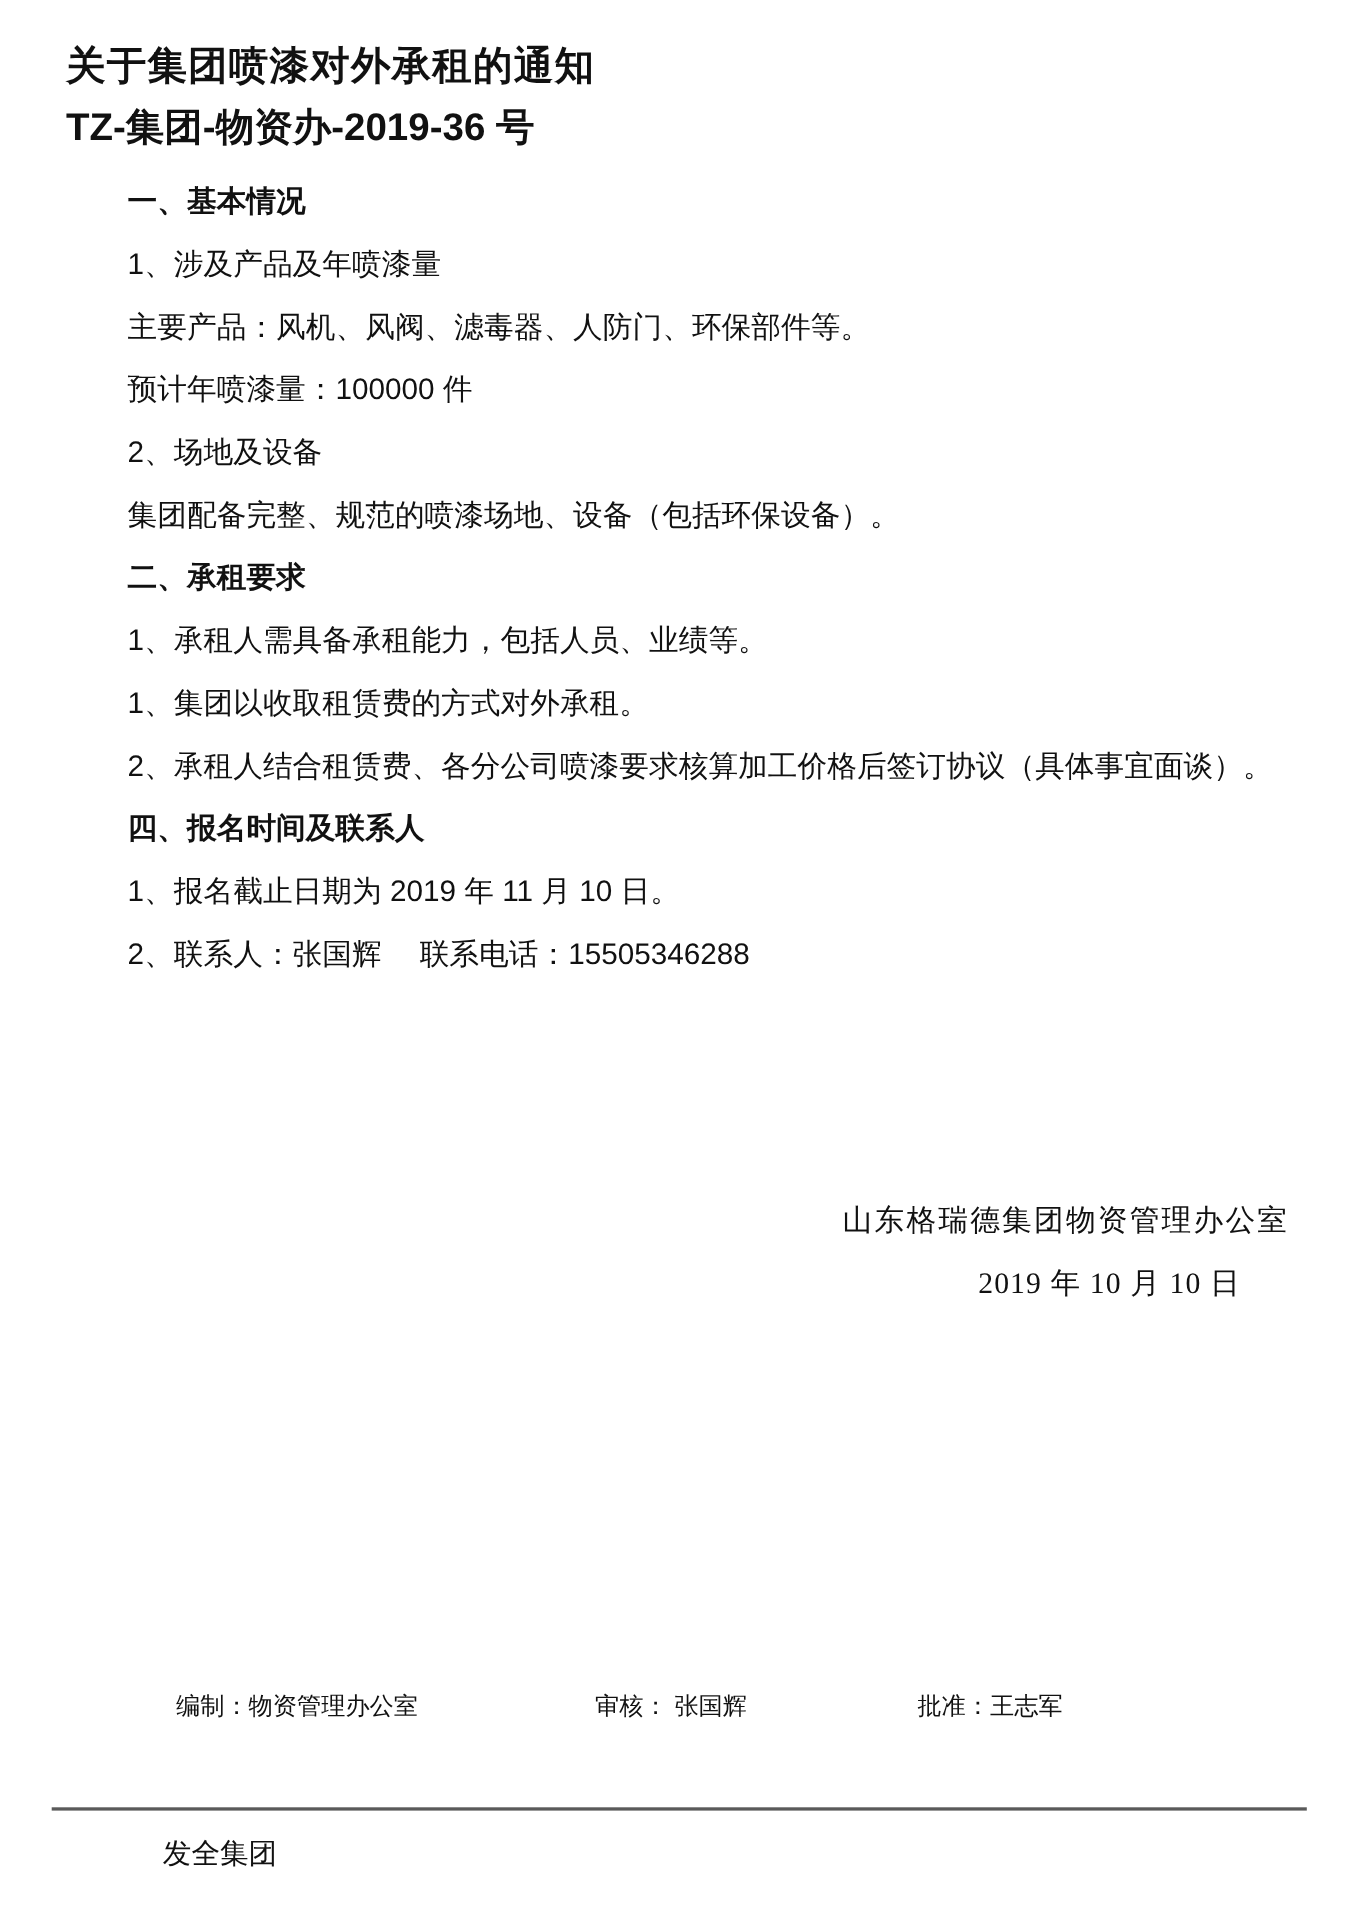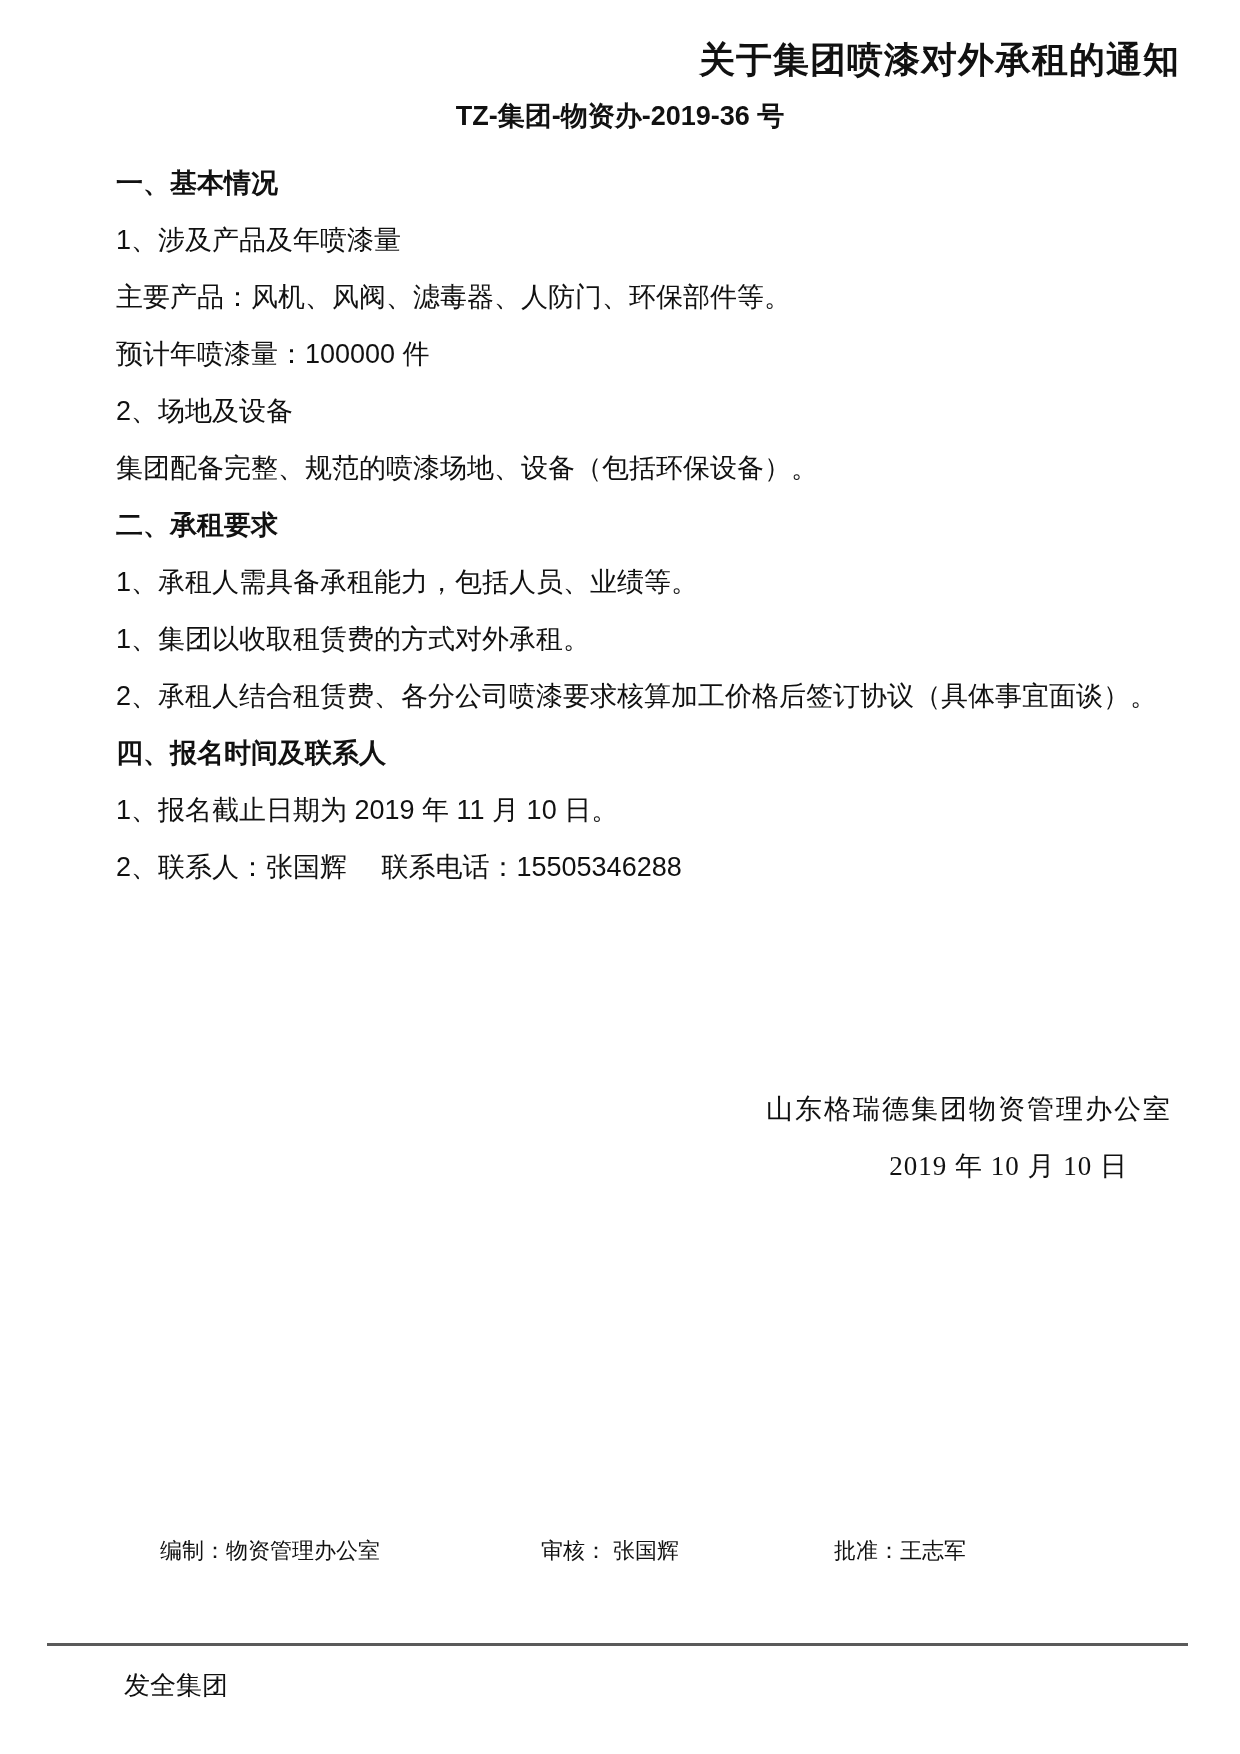--- a/index.html
+++ b/index.html
@@ -8,30 +8,29 @@
     width: 1240px;
     height: 1754px;
     margin: 0 auto;
     background: #ffffff;
     color: #111111;
     font-family: "Liberation Sans", sans-serif;
     overflow: hidden;
   }
   .doc-title {
     margin: 38px 60px 0 60px;
-    text-align: right;
+    text-align: left;
     font-size: 36px;
     line-height: 43px;
     font-weight: bold;
     letter-spacing: 1px;
   }
   .doc-number {
     margin: 18px 60px 0 60px;
-    text-align: center;
-    font-size: 27px;
+    font-size: 35px;
     line-height: 34px;
     font-weight: bold;
   }
   .body-text {
     margin: 22px 55px 0 62px;
     font-size: 27px;
     line-height: 57px;
     text-align: justify;
   }
   .body-text p {
@@ -74,21 +73,21 @@
     position: absolute;
     top: 1643px;
     left: 47px;
     width: 1141px;
     height: 3px;
     background: #5a5a5a;
   }
   .distribution {
     position: absolute;
     top: 1668px;
-    left: 124px;
+    left: 148px;
     font-size: 26px;
     line-height: 34px;
     text-align: right;
   }
 </style>
 </head>
 <body>
 
 <div class="page">
 

